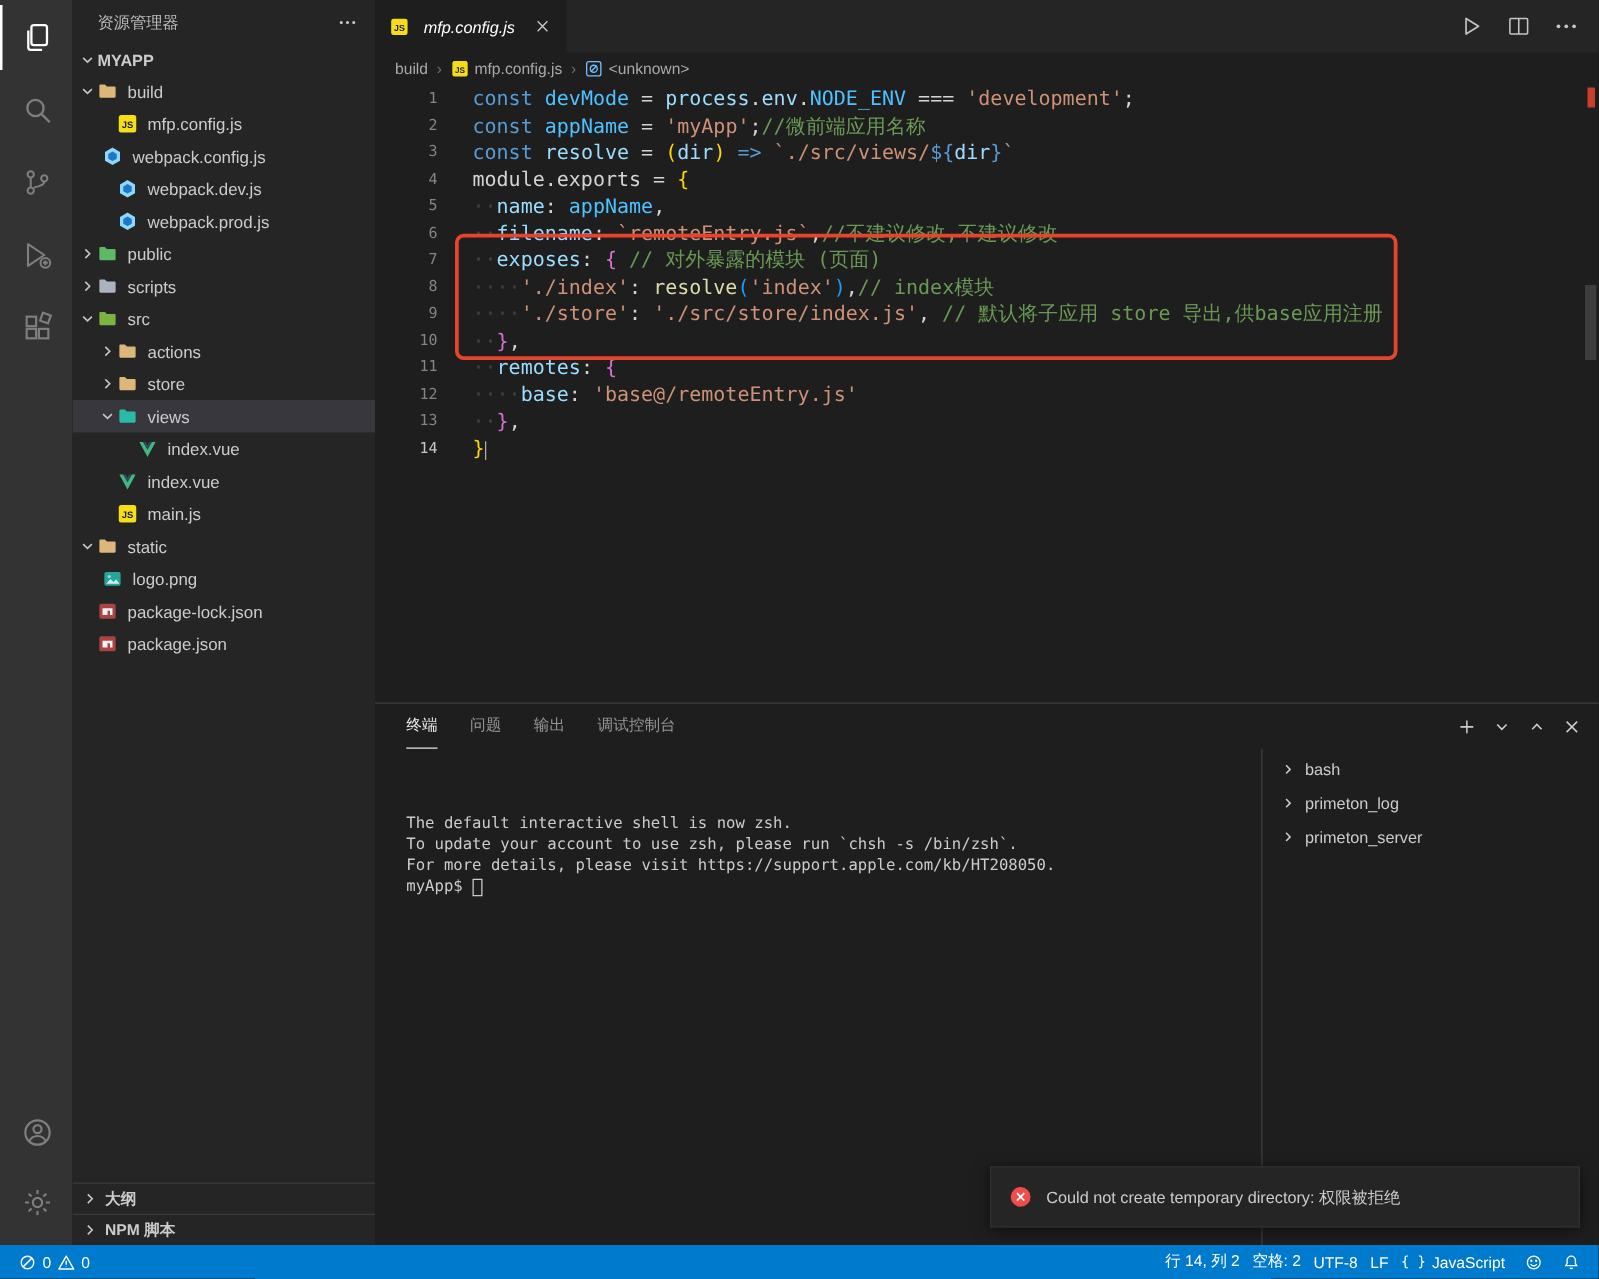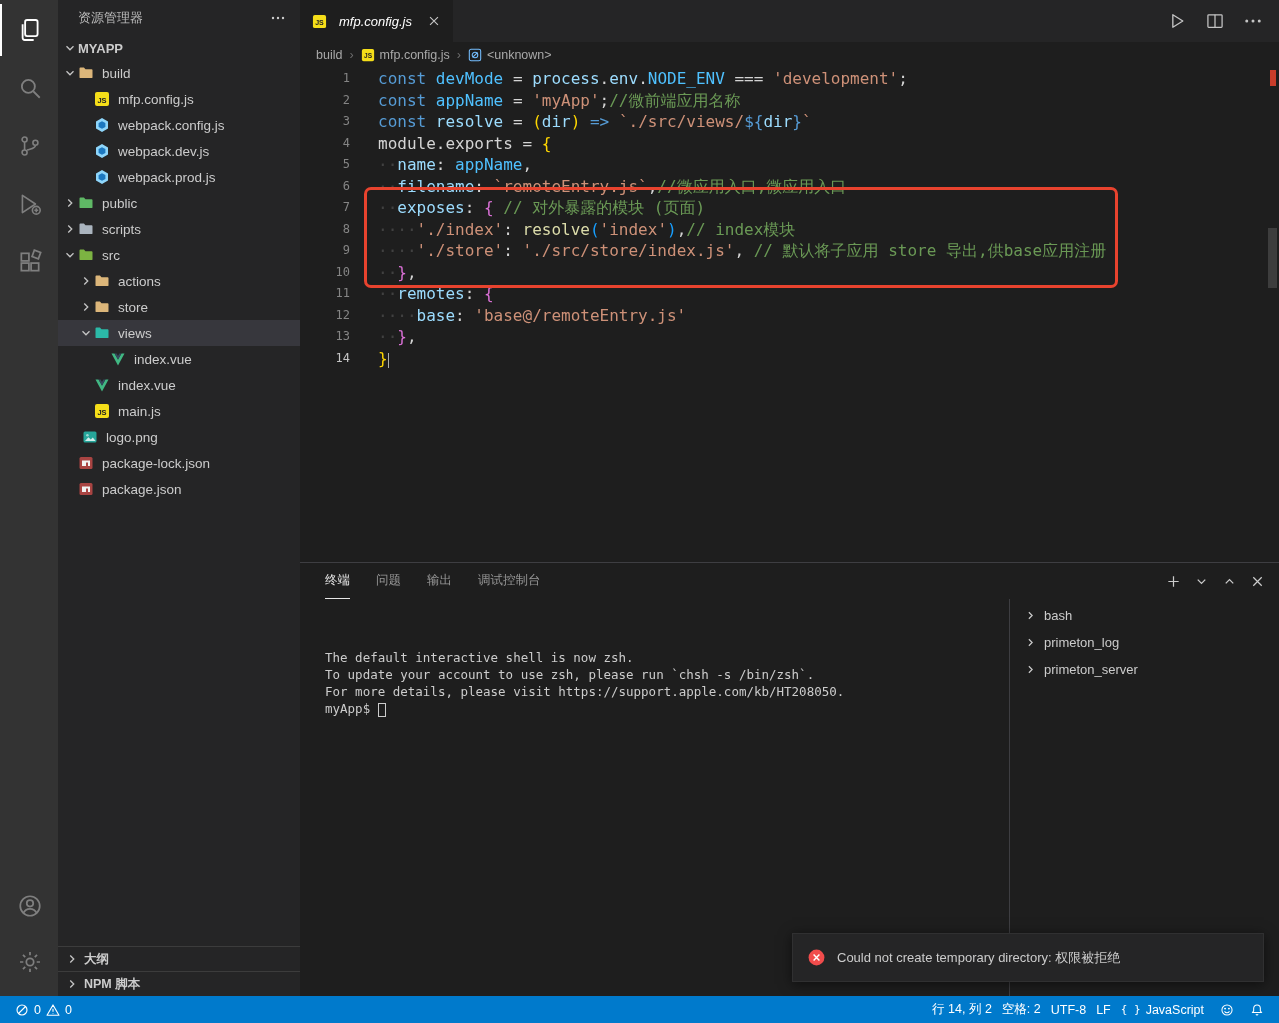--- a/index.html
+++ b/index.html
@@ -197,21 +197,21 @@
       <div class="tree-row" style="padding-left: 20px;">
         <span class="chev empty"></span>
         <span class="ticon">
           <svg viewBox="0 0 16 16">
             <rect width="14" height="14" x="1" y="1" rx="2" fill="#f5de19"></rect>
             <text x="8" y="11.6" font-size="7.5" font-weight="bold" text-anchor="middle" fill="#222222" font-family="sans-serif">JS</text>
           </svg>
         </span>
         <span class="tlabel">mfp.config.js</span>
       </div>
-      <div class="tree-row" style="padding-left: 20px; text-align: center;">
+      <div class="tree-row" style="padding-left: 8px; text-align: center;">
         <span class="chev empty"></span>
         <span class="ticon">
           <svg viewBox="0 0 16 16">
             <path d="M8 1l6 3.5v7L8 15l-6-3.5v-7z" fill="#8ed6fb"></path>
             <path d="M8 4.2l3.4 1.9v3.8L8 11.8 4.6 9.9V6.1z" fill="#1c78c0"></path>
           </svg>
         </span>
         <span class="tlabel">webpack.config.js</span>
       </div>
       <div class="tree-row" style="padding-left: 20px;">
@@ -334,20 +334,33 @@
       </div>
       <div class="tree-row" style="padding-left: 20px;">
         <span class="chev empty"></span>
         <span class="ticon">
           <svg viewBox="0 0 16 16">
             <rect width="14" height="14" x="1" y="1" rx="2" fill="#f5de19"></rect>
             <text x="8" y="11.6" font-size="7.5" font-weight="bold" text-anchor="middle" fill="#222222" font-family="sans-serif">JS</text>
           </svg>
         </span>
         <span class="tlabel">main.js</span>
+      </div>
+      <div class="tree-row" style="padding-left: 4px;">
+        <span class="chev open">
+          <svg viewBox="0 0 16 16" fill="none" stroke="currentColor" stroke-width="1.5">
+            <path d="M6 4l4 4-4 4"></path>
+          </svg>
+        </span>
+        <span class="ticon">
+          <svg viewBox="0 0 16 16">
+            <path d="M1.5 3.4c0-.5.4-.9.9-.9h3.5l1.6 1.7h6.1c.5 0 .9.4.9.9v7.1c0 .5-.4.9-.9.9H2.4a.9.9 0 0 1-.9-.9z" fill="#dcb67a"></path>
+          </svg>
+        </span>
+        <span class="tlabel">static</span>
       </div>
       <div class="tree-row" style="padding-left: 8px;">
         <span class="chev empty"></span>
         <span class="ticon">
           <svg viewBox="0 0 16 16">
             <rect x="1.5" y="2.5" width="13" height="11" rx="1.5" fill="#26a69a"></rect>
             <circle cx="5.4" cy="6.2" r="1.3" fill="#ffffff" opacity=".55"></circle>
             <path d="M3 12l3.4-3.8 2.4 2.4 2-2.2 2.8 3.6z" fill="#ffffff" opacity=".8"></path>
           </svg>
         </span>
@@ -477,21 +490,21 @@
         <div class="code-line">
           <span class="ln">4</span>
           <span class="ctext"><span>module.exports</span><span> = </span><span class="tk-b1">{</span></span>
         </div>
         <div class="code-line">
           <span class="ln">5</span>
           <span class="ctext"><span class="tk-ws">··</span><span class="tk-prop">name</span><span>: </span><span class="tk-cvar">appName</span><span>,</span></span>
         </div>
         <div class="code-line">
           <span class="ln">6</span>
-          <span class="ctext"><span class="tk-ws">··</span><span class="tk-prop">filename</span><span>: </span><span class="tk-str">`remoteEntry.js`</span><span>,</span><span class="tk-cm">//微应用入口,微应用入口</span></span>
+          <span class="ctext"><span class="tk-ws">··</span><span class="tk-prop">filename</span><span>: </span><span class="tk-str">`remoteEntry.js`</span><span>,</span><span class="tk-cm">//不建议修改,不建议修改</span></span>
         </div>
         <div class="code-line">
           <span class="ln">7</span>
           <span class="ctext"><span class="tk-ws">··</span><span class="tk-prop">exposes</span><span>: </span><span class="tk-b2">{</span><span> </span><span class="tk-cm">// 对外暴露的模块 (页面)</span></span>
         </div>
         <div class="code-line">
           <span class="ln">8</span>
           <span class="ctext"><span class="tk-ws">····</span><span class="tk-str">'./index'</span><span>: </span><span class="tk-fn">resolve</span><span class="tk-b3">(</span><span class="tk-str">'index'</span><span class="tk-b3">)</span><span>,</span><span class="tk-cm">// index模块</span></span>
         </div>
         <div class="code-line">

